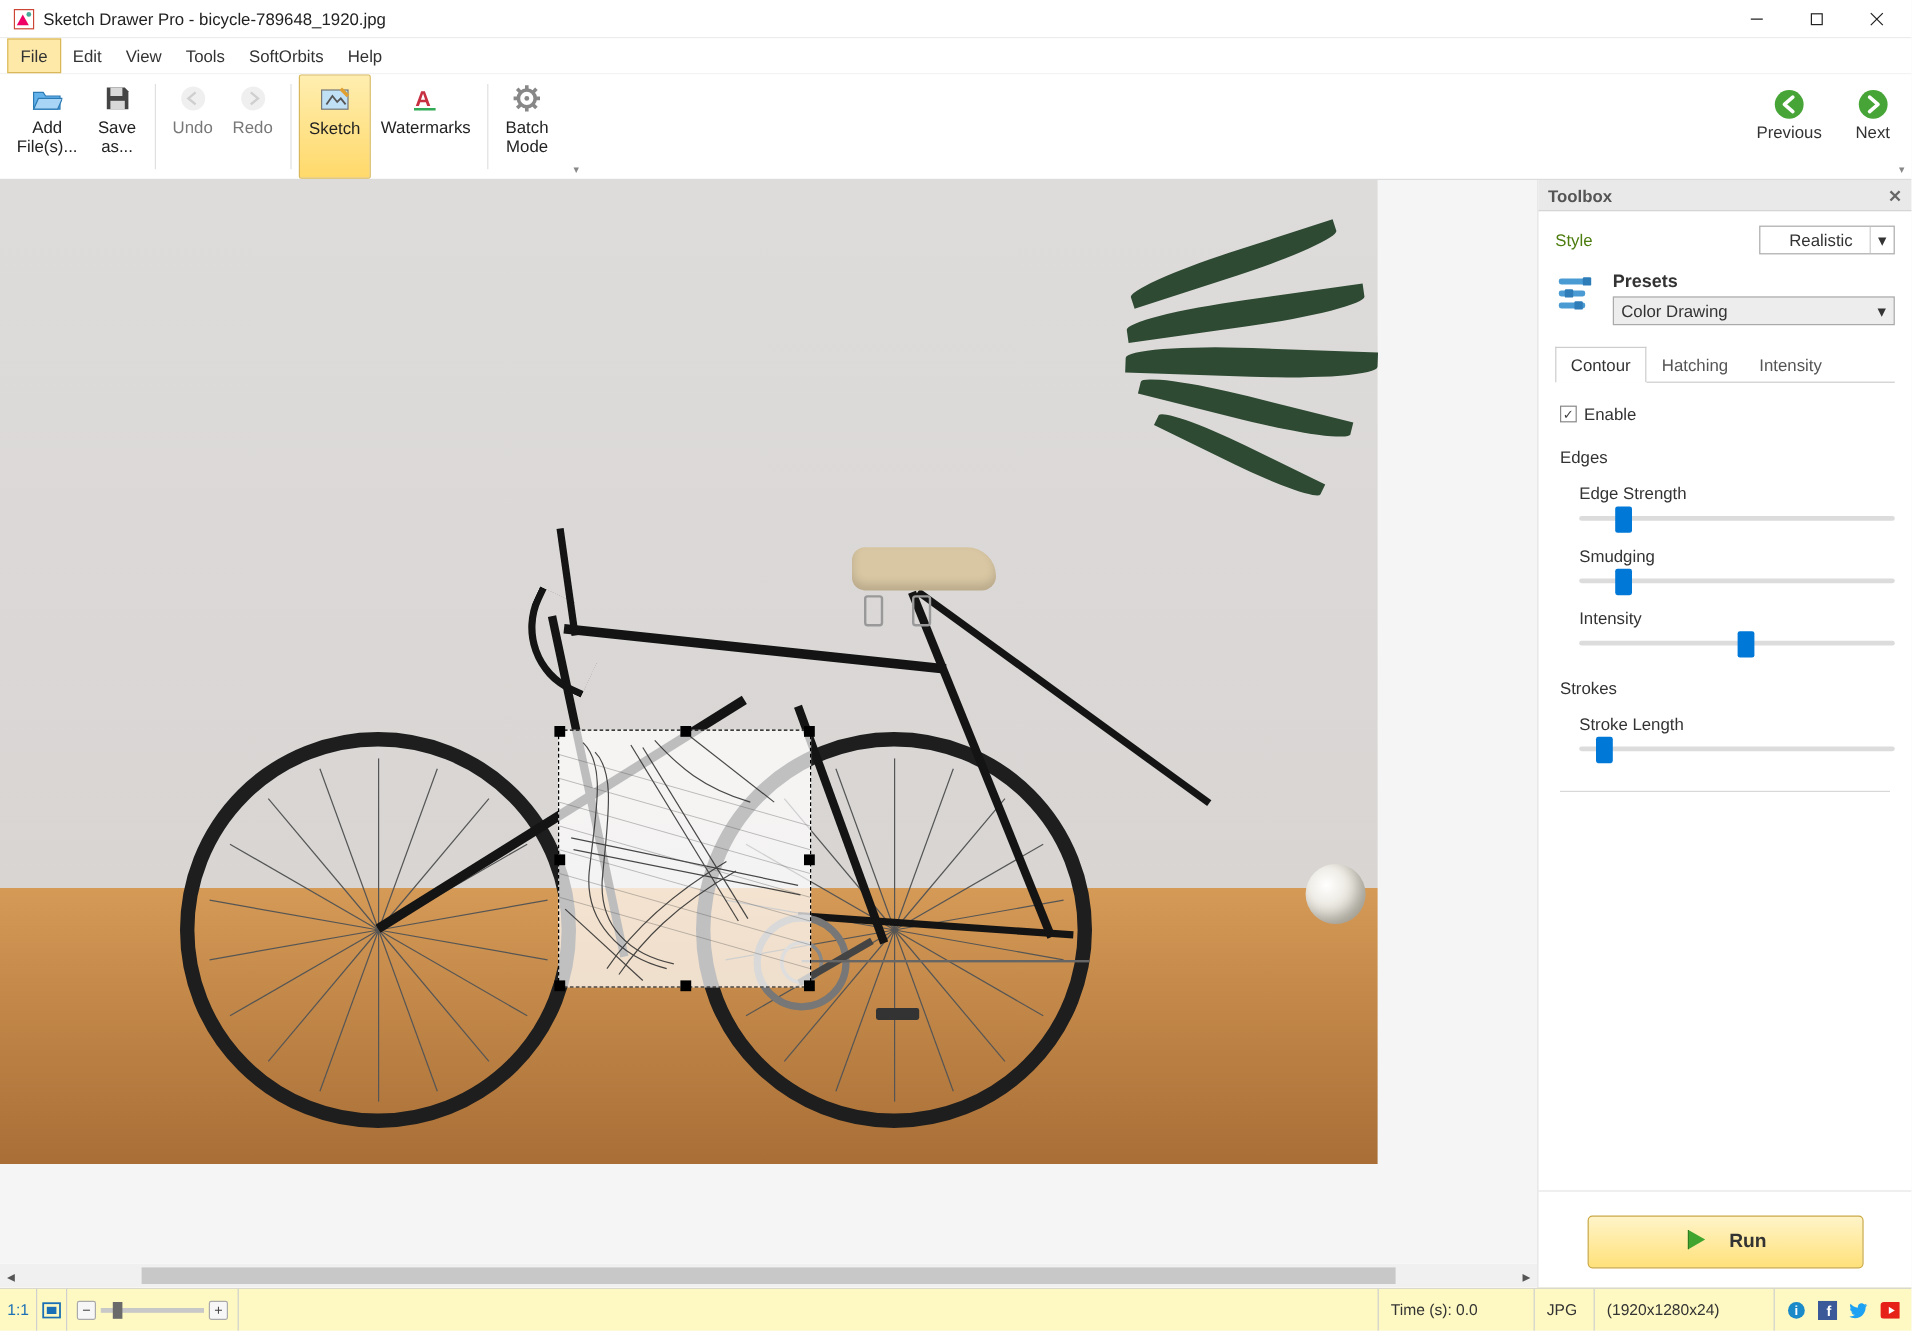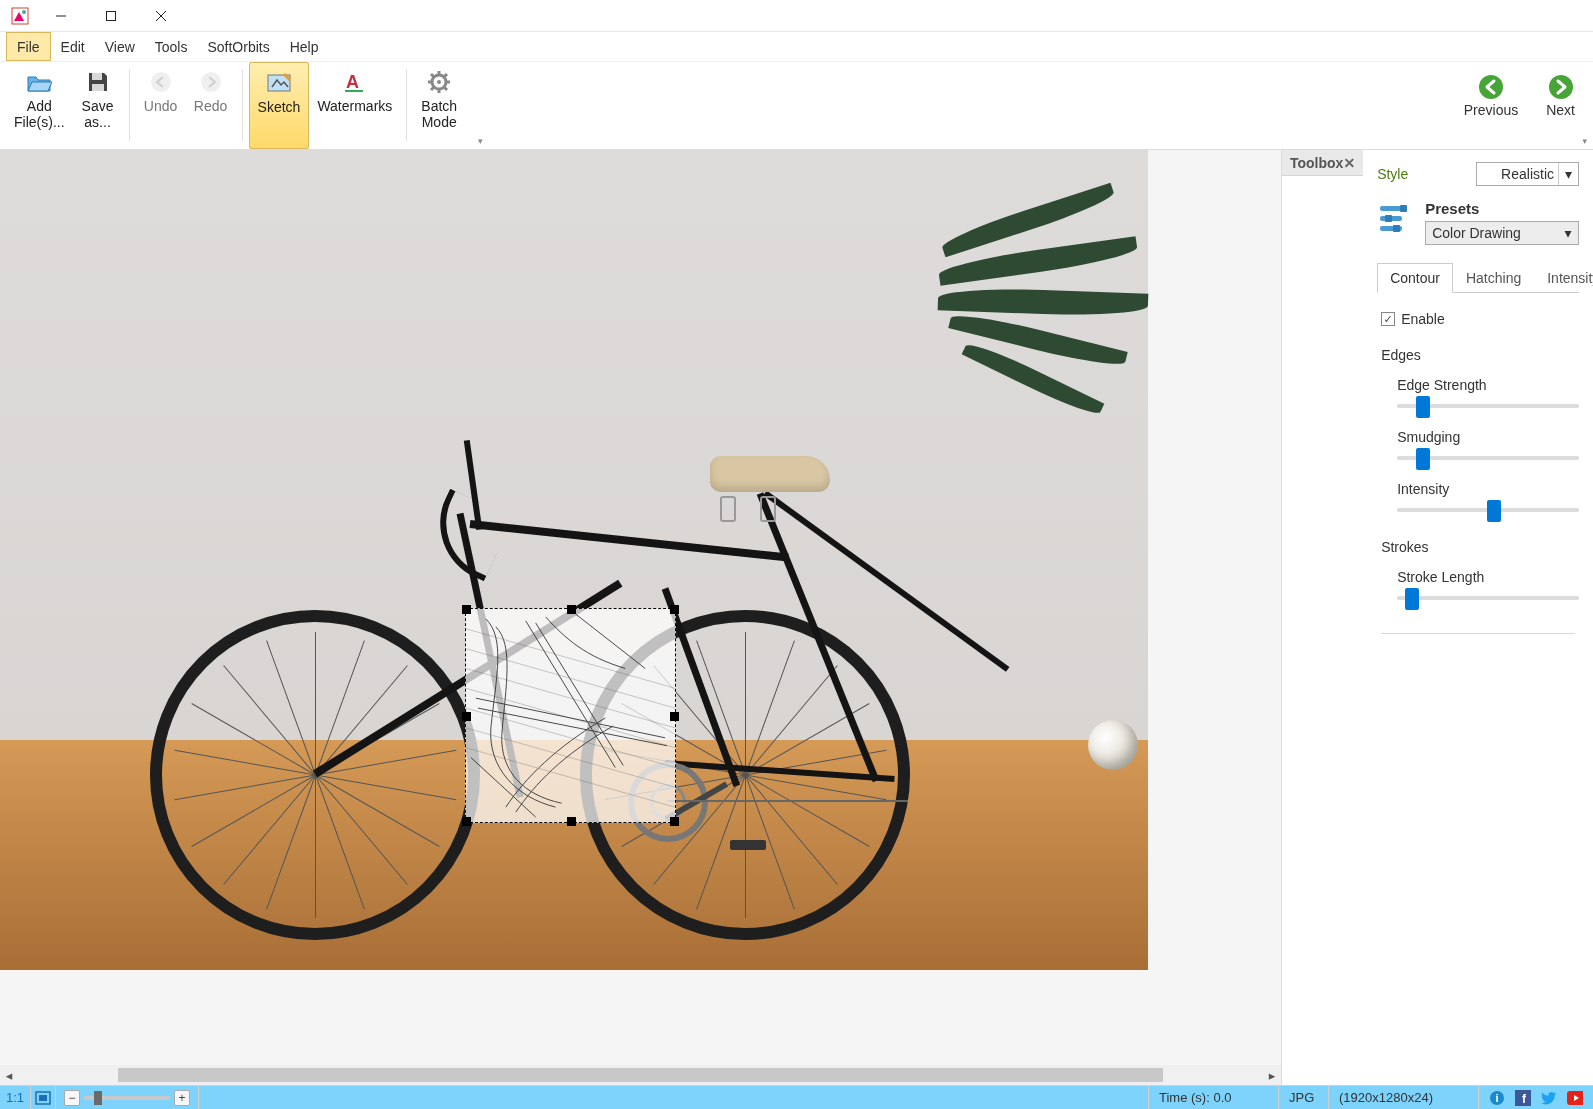--- a/index.html
+++ b/index.html
@@ -64,21 +64,21 @@
 .selection { position:absolute; border: 1.5px dashed #000; background: rgba(255,255,255,0.72); }
 .handle { position:absolute; width:9px; height:9px; background:#000; }
 .sketch-overlay { position:absolute; inset:0; }
 
 .hscroll { height: 20px; background: #f0f0f0; display: flex; align-items: center; }
 .hscroll .arrow { width: 18px; height: 18px; display:flex; align-items:center; justify-content:center; color:#555; cursor:default;}
 .hscroll .track { flex:1; height: 14px; background:#f0f0f0; position:relative; overflow:hidden;}
 .hscroll .thumb { position:absolute; height:14px; background:#c8c8c8; border-radius:0;}
 
 
-.toolbox { width: 312px; border-left: 1px solid #dcdcdc; display: flex; flex-direction: row; background: #fff; }
+.toolbox { width: 312px; border-left: 1px solid #dcdcdc; display: flex; flex-direction: column; background: #fff; }
 .toolbox-header { height: 26px; background: #e9e9e9; display: flex; align-items: center; padding: 0 8px; font-size: 14px; color: #555; font-weight: bold; border-bottom: 1px solid #d5d5d5; }
 .toolbox-header .x { margin-left: auto; font-size: 14px; color: #666; cursor:default;}
 .toolbox-body { flex:1; padding: 12px 14px 10px 14px; display:flex; flex-direction:column; gap:8px; overflow-y:auto;}
 .row { display:flex; align-items:center; gap:10px; }
 .row .lbl { width:160px; font-size:14px; color:#4d7c0f;}
 .select { flex:1; height:24px; border:1px solid #aaa; background:#fff; display:flex; align-items:center; padding:0 24px; font-size:14px; position:relative; cursor:default;}
 .select .dd { position:absolute; right:0; top:0; width:20px; height:22px; border-left:1px solid #ccc; display:flex; align-items:center; justify-content:center;}
 .presets-row { display:flex; align-items:flex-start; gap:12px; margin-top:6px;}
 .presets-icon { width:36px; height:36px; }
 .presets-body { flex:1; }
@@ -96,21 +96,21 @@
 .param .plbl { font-size:14px; color:#333; margin-bottom:4px;}
 .slider { height:18px; position:relative; display:flex; align-items:center;}
 .slider .track2 { flex:1; height:4px; background:#dcdcdc; border-radius:2px; position:relative;}
 .slider .thumb2 { position:absolute; top:-8px; width:14px; height:22px; background:#0078d7; border-radius:2px; cursor:default;}
 .hr { height:1px; background:#d8d8d8; margin:18px 4px 0 4px;}
 
 .run-area { padding: 20px 14px 16px 14px; display:flex; justify-content:center; border-top:1px solid #e5e5e5;}
 .run-btn { width: 230px; height: 44px; background: linear-gradient(#fff4c8,#ffe17a); border:1px solid #c9a73e; border-radius:4px; display:flex; align-items:center; justify-content:center; gap:16px; cursor:default; font-size:16px; font-weight:bold; color:#333;}
 
 
-.statusbar { height: 24px; border-top: 1px solid #d0d0d0; display:flex; align-items:stretch; font-size:13px; background:#7dd3fc;}
+.statusbar { height: 36px; border-top: 1px solid #d0d0d0; display:flex; align-items:stretch; font-size:13px; background:#fef9c3;}
 .statusbar .cell { border-right:1px solid #d0d0d0; display:flex; align-items:center; padding:0 10px; color:#333;}
 .statusbar .zoom-cell { display:flex; align-items:center; gap:4px; padding:0 8px; border-right:1px solid #d0d0d0;}
 .statusbar .zoom-track { width:86px; height:4px; background:#c8c8c8; position:relative;}
 .statusbar .zoom-thumb { position:absolute; top:-5px; width:8px; height:14px; background:#6a6a6a;}
 .statusbar .flex { flex:1; border-right:1px solid #d0d0d0;}
 .statusbar .icons { display:flex; align-items:center; gap:10px; padding:0 10px;}
 .ico { width:16px; height:16px; display:inline-flex; align-items:center; justify-content:center;}
 
 .mini-btn { width:16px; height:16px; border:1px solid #aaa; border-radius:2px; display:flex; align-items:center; justify-content:center; font-size:12px; color:#444; cursor:default; background:#f7f7f7;}
 </style>
@@ -118,20 +118,21 @@
 <body>
 
 <div class="titlebar">
   <span class="app-icon">
     <svg width="18" height="18" viewBox="0 0 18 18">
         <rect x="1" y="1" width="16" height="16" fill="#fff" stroke="#c43" stroke-width="1"></rect>
         <path d="M3 14 L8 5 L13 14 Z" fill="#e06"></path>
         <circle cx="13" cy="5" r="2" fill="#4a9"></circle>
       </svg>
   </span>
+  <span class="title">Sketch Drawer Pro - bicycle-789648_1920.jpg</span>
   <div class="win-controls">
     <div class="win-btn">
         <svg width="12" height="12">
           <line x1="1" y1="6" x2="11" y2="6" stroke="#222" stroke-width="1"></line>
         </svg>
       </div>
     <div class="win-btn">
         <svg width="12" height="12">
           <rect x="1.5" y="1.5" width="9" height="9" fill="none" stroke="#222" stroke-width="1"></rect>
         </svg>
@@ -485,20 +486,29 @@
         <div class="plbl">Stroke Length</div>
         <div class="slider">
             <div class="track2">
               <div class="thumb2" style="left: calc(8% - 7px);"></div>
             </div>
           </div>
       </div>
 
       <div class="hr"></div>
     </div>
+    <div class="run-area">
+      <div class="run-btn">
+        <span><svg width="22" height="22">
+              <path d="M4 3 L18 11 L4 19 Z" fill="#3fa52f"></path>
+              <path d="M4 3 L4 19" stroke="#2d7d21" stroke-width="1"></path>
+            </svg></span>
+        <span>Run</span>
+      </div>
+    </div>
   </div>
 </div>
 
 <div class="statusbar">
   <div class="cell" style="color:#1a6fb5; padding:0 6px;">1:1</div>
   <div class="cell" style="padding:0 4px; color:#1a6fb5;">
     <svg width="16" height="14">
         <rect x="1" y="1" width="14" height="12" fill="none" stroke="#1a6fb5" stroke-width="1.5"></rect>
         <rect x="4" y="4" width="8" height="6" fill="#1a6fb5"></rect>
       </svg>

